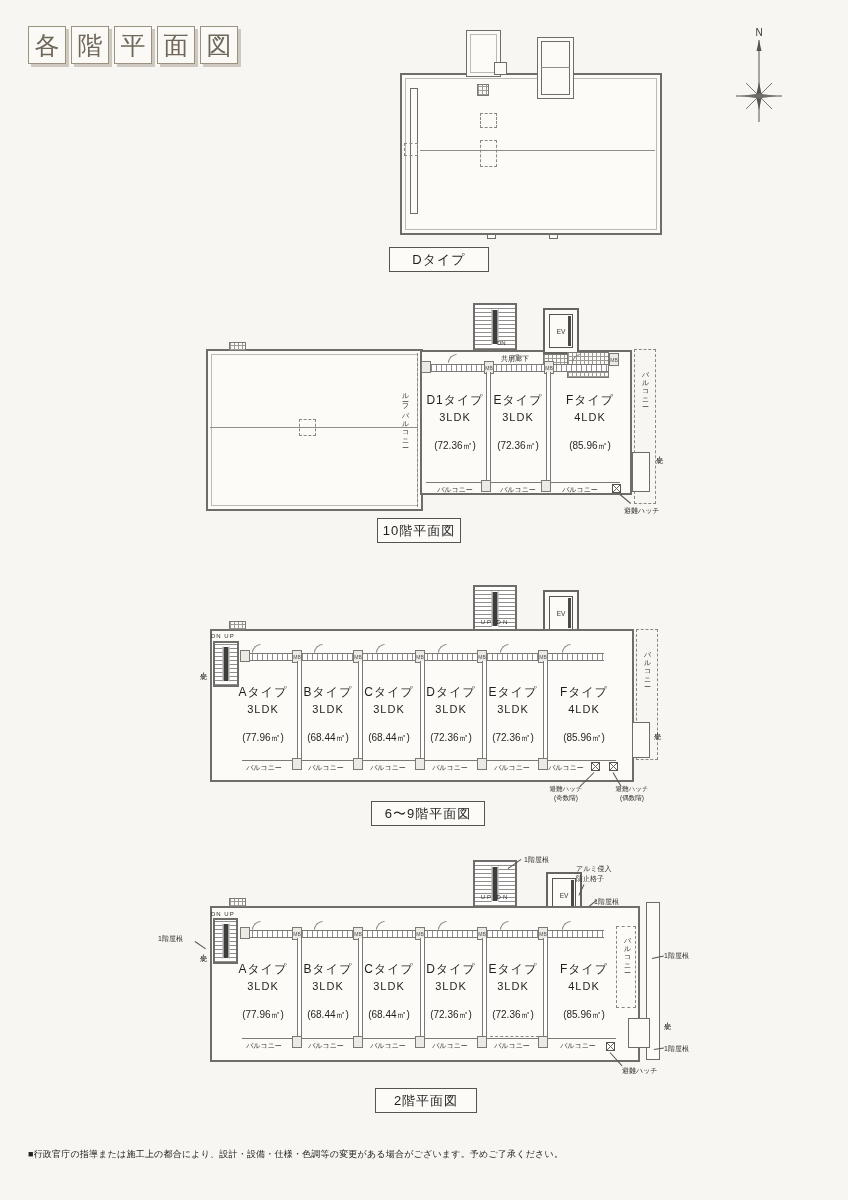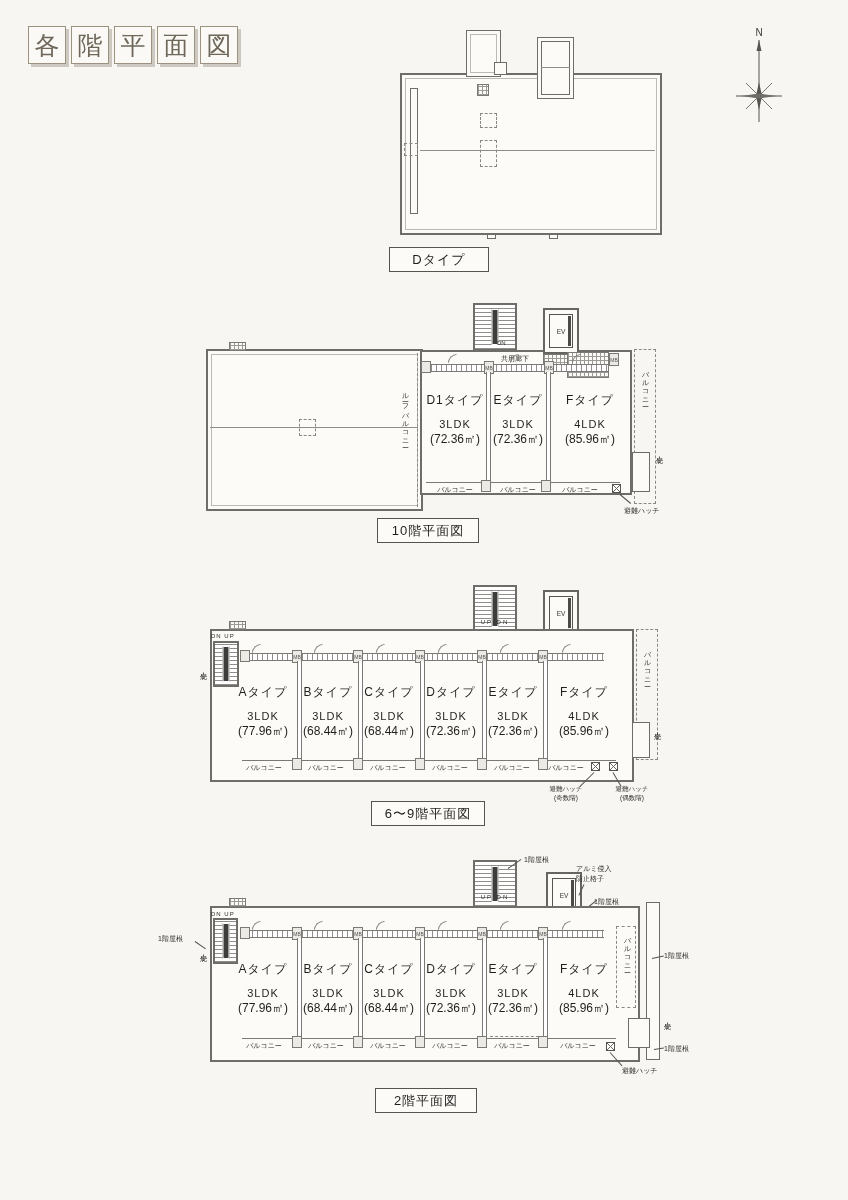--- a/index.html
+++ b/index.html
@@ -21,22 +21,22 @@
 .ev-in::after{content:"";position:absolute;right:1px;top:1px;bottom:1px;width:3px;background:#4a4a47}
 .jbox{position:absolute;width:10px;height:13px;border:1px solid #7a7975;background:#eceae5;font-size:5px;display:flex;align-items:center;justify-content:center;color:#555}
 .jbox2{position:absolute;width:10px;height:12px;border:1px solid #7a7975;background:#eceae5}
 .hatchbox{position:absolute;width:9px;height:9px;border:1px solid #55544f;background:linear-gradient(45deg,transparent 43%,#66655f 43% 57%,transparent 57%),linear-gradient(135deg,transparent 43%,#66655f 43% 57%,transparent 57%),#fff}
 .arc{position:absolute;width:9px;height:9px;border:1px solid transparent;border-top-color:#7a7975;border-left-color:#7a7975;border-top-left-radius:100%}
 .lbl{position:absolute;font-size:7px;color:#2e2d2b;white-space:nowrap}
 .lbl-c{text-align:center}
 .vtext{position:absolute;writing-mode:vertical-rl;text-orientation:upright;font-size:7px;letter-spacing:1px;color:#2e2d2b}
 .unit{position:absolute;text-align:center;color:#1f1f1d}
 .unit .u1{font-size:12px;letter-spacing:1px}
-.unit .u2{font-size:11px;margin-top:9px;letter-spacing:1px}
-.unit .u3{font-size:12px;margin-top:1px}
+.unit .u2{font-size:11px;margin-top:2px;letter-spacing:1px}
+.unit .u3{font-size:10px;margin-top:16px}
 .caption{position:absolute;border:1.3px solid #55544f;background:#fcfbf8;display:flex;align-items:center;justify-content:center;font-size:13px;letter-spacing:1px;color:#1f1f1d}
 .lead{position:absolute;height:1px;background:#55544f;transform-origin:0 50%}
 .line{position:absolute;background:#8f8e8a}
 #title{position:absolute;left:28px;top:26px;display:flex;gap:5px}
 .title-box{width:38px;height:38px;border:1px solid #9b937f;background:#faf9f5;box-shadow:3px 3px 0 rgba(140,130,110,.38);display:flex;align-items:center;justify-content:center;font-family:"DejaVu Serif",serif;font-size:25px;color:#6f685a}
 .disclaimer{position:absolute;left:28px;top:1148px;font-size:9px;color:#22211f;letter-spacing:.2px}
 </style>
 </head>
 <body>
 
@@ -133,21 +133,21 @@
   <div class="lbl lbl-c" style="left:552px;top:485px;width:56px">バルコニー</div>
   <div class="jbox2" style="left:481px;top:480px"></div>
   <div class="jbox2" style="left:541px;top:480px"></div>
   <div class="hatchbox" style="left:612px;top:484px"></div>
   <div class="lead" style="left:620px;top:494px;width:14px;transform:rotate(40deg)"></div>
   <div class="lbl" style="left:624px;top:506px">避難ハッチ</div>
   <div class="dashed" style="left:634px;top:349px;width:22px;height:155px"></div>
   <div class="vtext" style="left:640px;top:366px">バルコニー</div>
   <div class="box1" style="left:632px;top:452px;width:18px;height:40px"></div>
   <div class="vtext" style="left:654px;top:450px">小庇</div>
-  <div class="caption" style="left:377px;top:518px;width:102px;height:25px">10階平面図</div>
+  <div class="caption" style="left:377px;top:518px;width:84px;height:25px">10階平面図</div>
 
   <div class="stairv" style="left:473px;top:585px;width:44px;height:48px"></div>
   <div class="lbl lbl-c" style="left:474px;top:619px;width:42px;font-size:6px;letter-spacing:2px">UP DN</div>
   <div class="ev" style="left:543px;top:590px;width:36px;height:46px">
     <div class="ev-in">EV</div>
   </div>
   <div class="xhatch" style="left:543px;top:636px;width:36px;height:18px"></div>
   <div class="xhatch" style="left:567px;top:632px;width:42px;height:26px"></div>
   <div class="jbox" style="left:609px;top:633px">MB</div>
   <div class="lbl lbl-c" style="left:374px;top:630px;width:54px">共用廊下</div>
@@ -334,14 +334,15 @@
   <div class="vtext" style="left:622px;top:932px">バルコニー</div>
   <div class="box1" style="left:646px;top:902px;width:14px;height:158px"></div>
   <div class="lead" style="left:652px;top:958px;width:12px;transform:rotate(-12deg)"></div>
   <div class="lbl" style="left:664px;top:951px">1階屋根</div>
   <div class="box1" style="left:628px;top:1018px;width:22px;height:30px"></div>
   <div class="vtext" style="left:662px;top:1016px">小庇</div>
   <div class="lead" style="left:654px;top:1049px;width:10px;transform:rotate(-8deg)"></div>
   <div class="lbl" style="left:664px;top:1044px">1階屋根</div>
   <div class="caption" style="left:375px;top:1088px;width:102px;height:25px">2階平面図</div>
 
+  <div class="disclaimer">■行政官庁の指導または施工上の都合により、設計・設備・仕様・色調等の変更がある場合がございます。予めご了承ください。</div>
 
 </div>
 
 </body></html>

